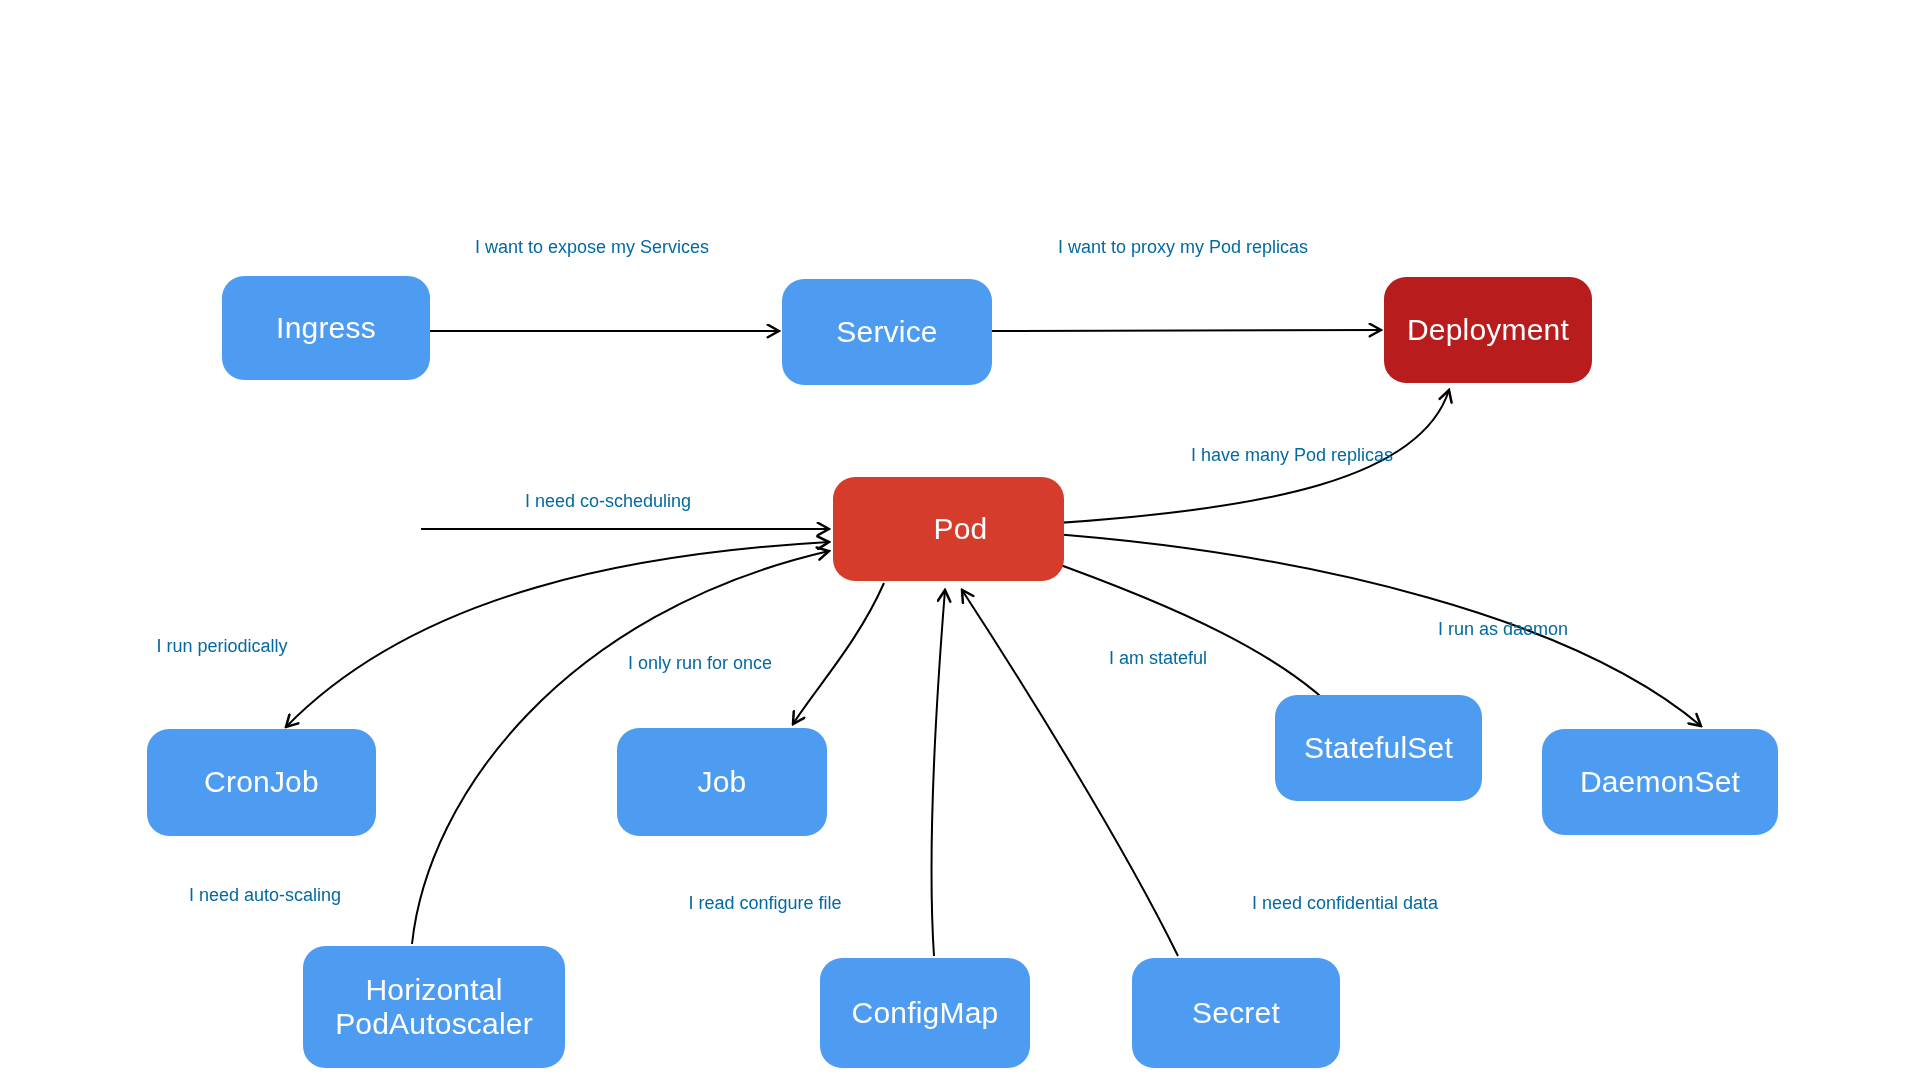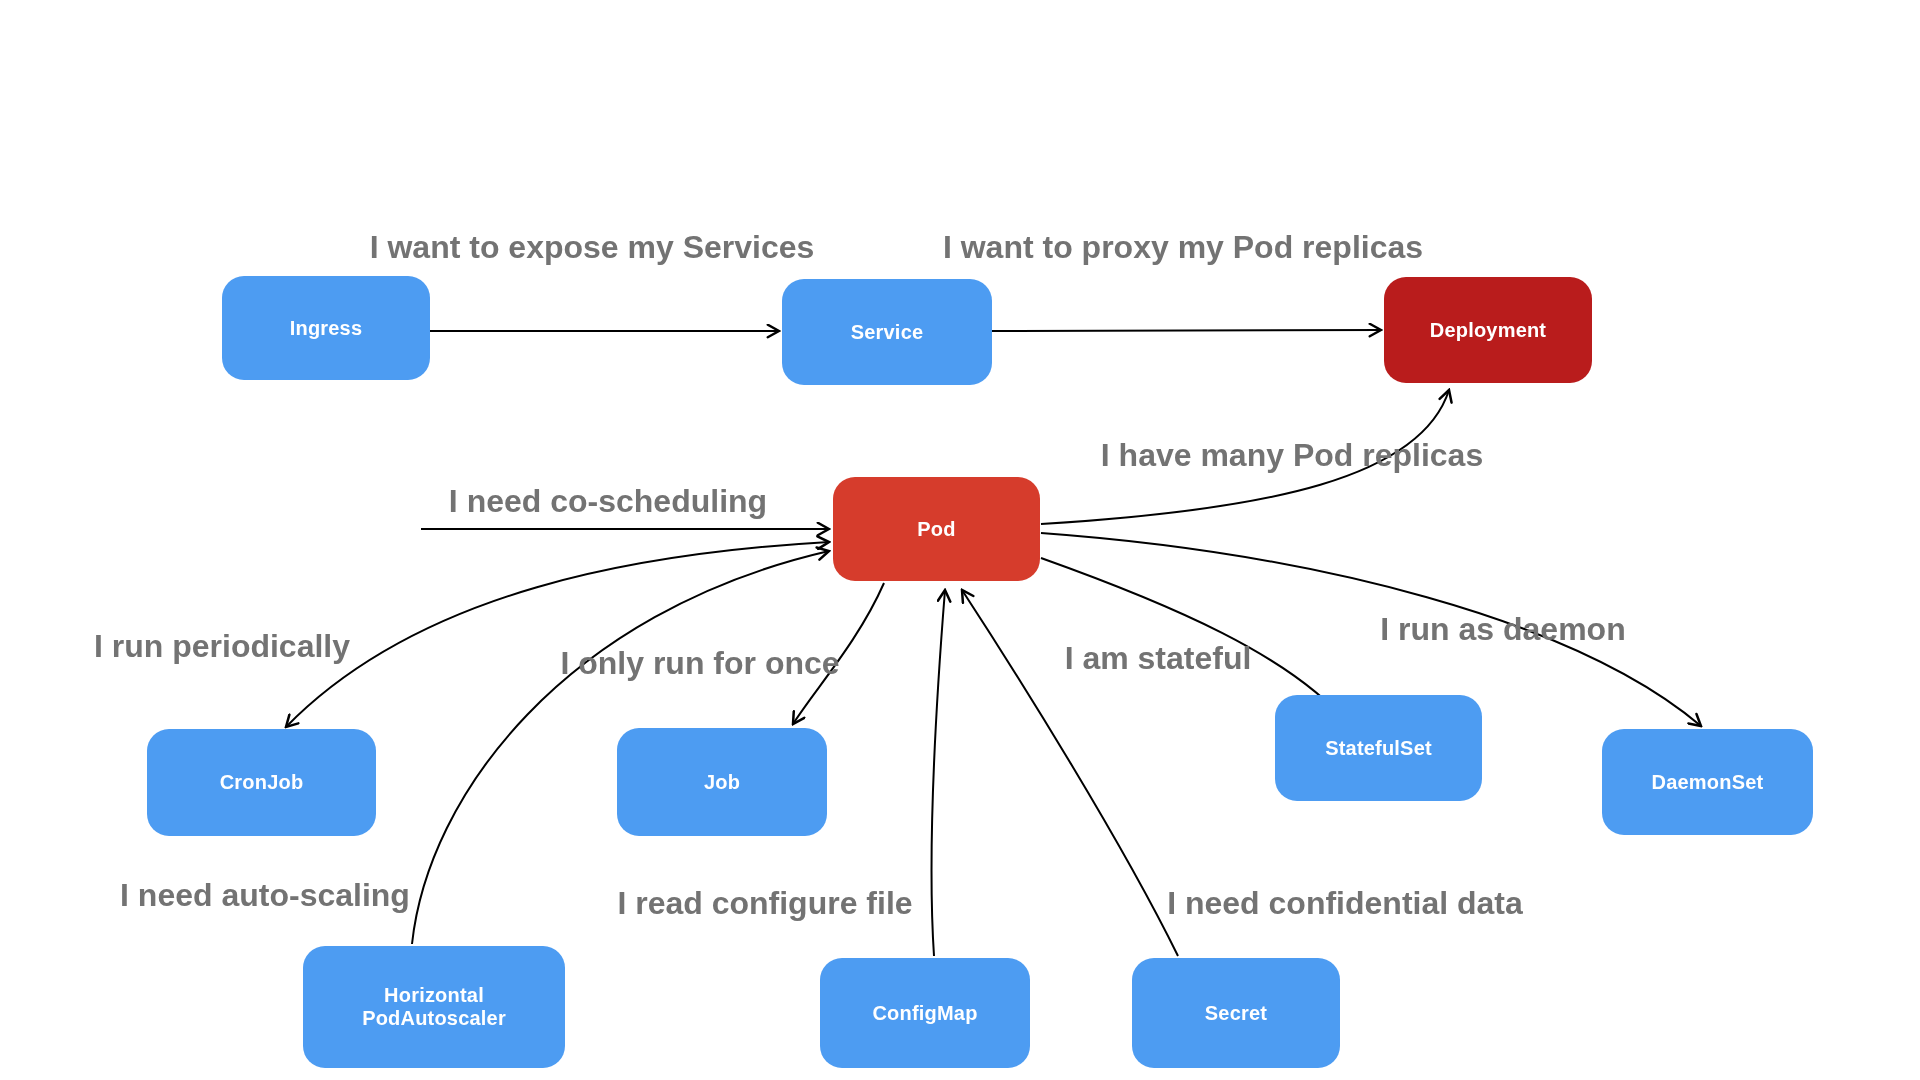--- a/index.html
+++ b/index.html
@@ -10,45 +10,44 @@
     font-family:"Liberation Sans", sans-serif;
     overflow:hidden;
   }
   svg.edges{position:absolute;left:0;top:0;width:1920px;height:1080px;}
   svg.edges path.edge{fill:none;stroke:#000000;stroke-width:2px;}
   .node{
     position:absolute;
     border-radius:22px;
     display:flex;align-items:center;justify-content:center;
     color:#ffffff;
-    font-size:20px;
+    font-size:30px;
     line-height:1.15;
     text-align:center;
     letter-spacing:0.2px;
-    font-weight:bold;
   }
   .edge-label{
     position:absolute;
     transform:translateX(-50%);
     white-space:nowrap;
-    font-size:32px;
-    font-weight:700;
-    color:#737373;
+    font-size:18px;
+    font-weight:400;
+    color:#0369a1;
     line-height:30px;
   }
   
   #n-ingress{left:222px;top:276px;width:208px;height:104px}
   #n-service{left:782px;top:279px;width:210px;height:106px}
   #n-deployment{left:1384px;top:277px;width:208px;height:106px}
   #n-container{left:212px;top:477px;width:209px;height:105px}
   #n-pod{left:833px;top:477px;width:207px;height:104px}
   #n-cronjob{left:147px;top:729px;width:229px;height:107px}
   #n-job{left:617px;top:728px;width:210px;height:108px}
   #n-statefulset{left:1275px;top:695px;width:207px;height:106px}
-  #n-daemonset{left:1602px;top:729px;width:211px;height:106px}
+  #n-daemonset{left:1542px;top:729px;width:236px;height:106px}
   #n-hpa{left:303px;top:946px;width:230px;height:122px;padding:0 16px}
   #n-configmap{left:820px;top:958px;width:210px;height:110px}
   #n-secret{left:1132px;top:958px;width:208px;height:110px}
   
   #l-expose{left:592px;top:232px}
   #l-proxy{left:1183px;top:232px}
   #l-cosched{left:608px;top:486px}
   #l-replicas{left:1292px;top:440px}
   #l-periodically{left:222px;top:631px}
   #l-once{left:700px;top:648px}
@@ -78,21 +77,21 @@
     <path class="edge" d="M 1041 558 C 1170 604, 1292 656, 1349 725" marker-end="url(#arrow)"></path>
     <path class="edge" d="M 1041 533 C 1315 553, 1576 620, 1701 726" marker-end="url(#arrow)"></path>
     <path class="edge" d="M 412 944 C 428 795, 565 612, 829 551" marker-end="url(#arrow)"></path>
     <path class="edge" d="M 934 956 C 927 850, 937 690, 945 590" marker-end="url(#arrow)"></path>
     <path class="edge" d="M 1178 956 C 1122 842, 1022 682, 962 590" marker-end="url(#arrow)"></path>
   </svg>
 
   <div class="node" id="n-ingress" style="background: rgb(77, 156, 242);">Ingress</div>
   <div class="node" id="n-service" style="background: rgb(77, 156, 242);">Service</div>
   <div class="node" id="n-deployment" style="background: #b91c1c;">Deployment</div>
-  <div class="node" id="n-pod" style="background: rgb(214, 60, 44);">Pod</div>
+  <div class="node" id="n-pod" style="background: rgb(214, 60, 44); padding-left: 24px;">Pod</div>
   <div class="node" id="n-cronjob" style="background: rgb(77, 156, 242);">CronJob</div>
   <div class="node" id="n-job" style="background: rgb(77, 156, 242);">Job</div>
   <div class="node" id="n-statefulset" style="background: rgb(77, 156, 242);">StatefulSet</div>
   <div class="node" id="n-daemonset" style="background: rgb(77, 156, 242);">DaemonSet</div>
   <div class="node" id="n-hpa" style="background: rgb(77, 156, 242);">Horizontal PodAutoscaler</div>
   <div class="node" id="n-configmap" style="background: rgb(77, 156, 242);">ConfigMap</div>
   <div class="node" id="n-secret" style="background: rgb(77, 156, 242);">Secret</div>
 
   <div class="edge-label" id="l-expose">I want to expose my Services</div>
   <div class="edge-label" id="l-proxy">I want to proxy my Pod replicas</div>

